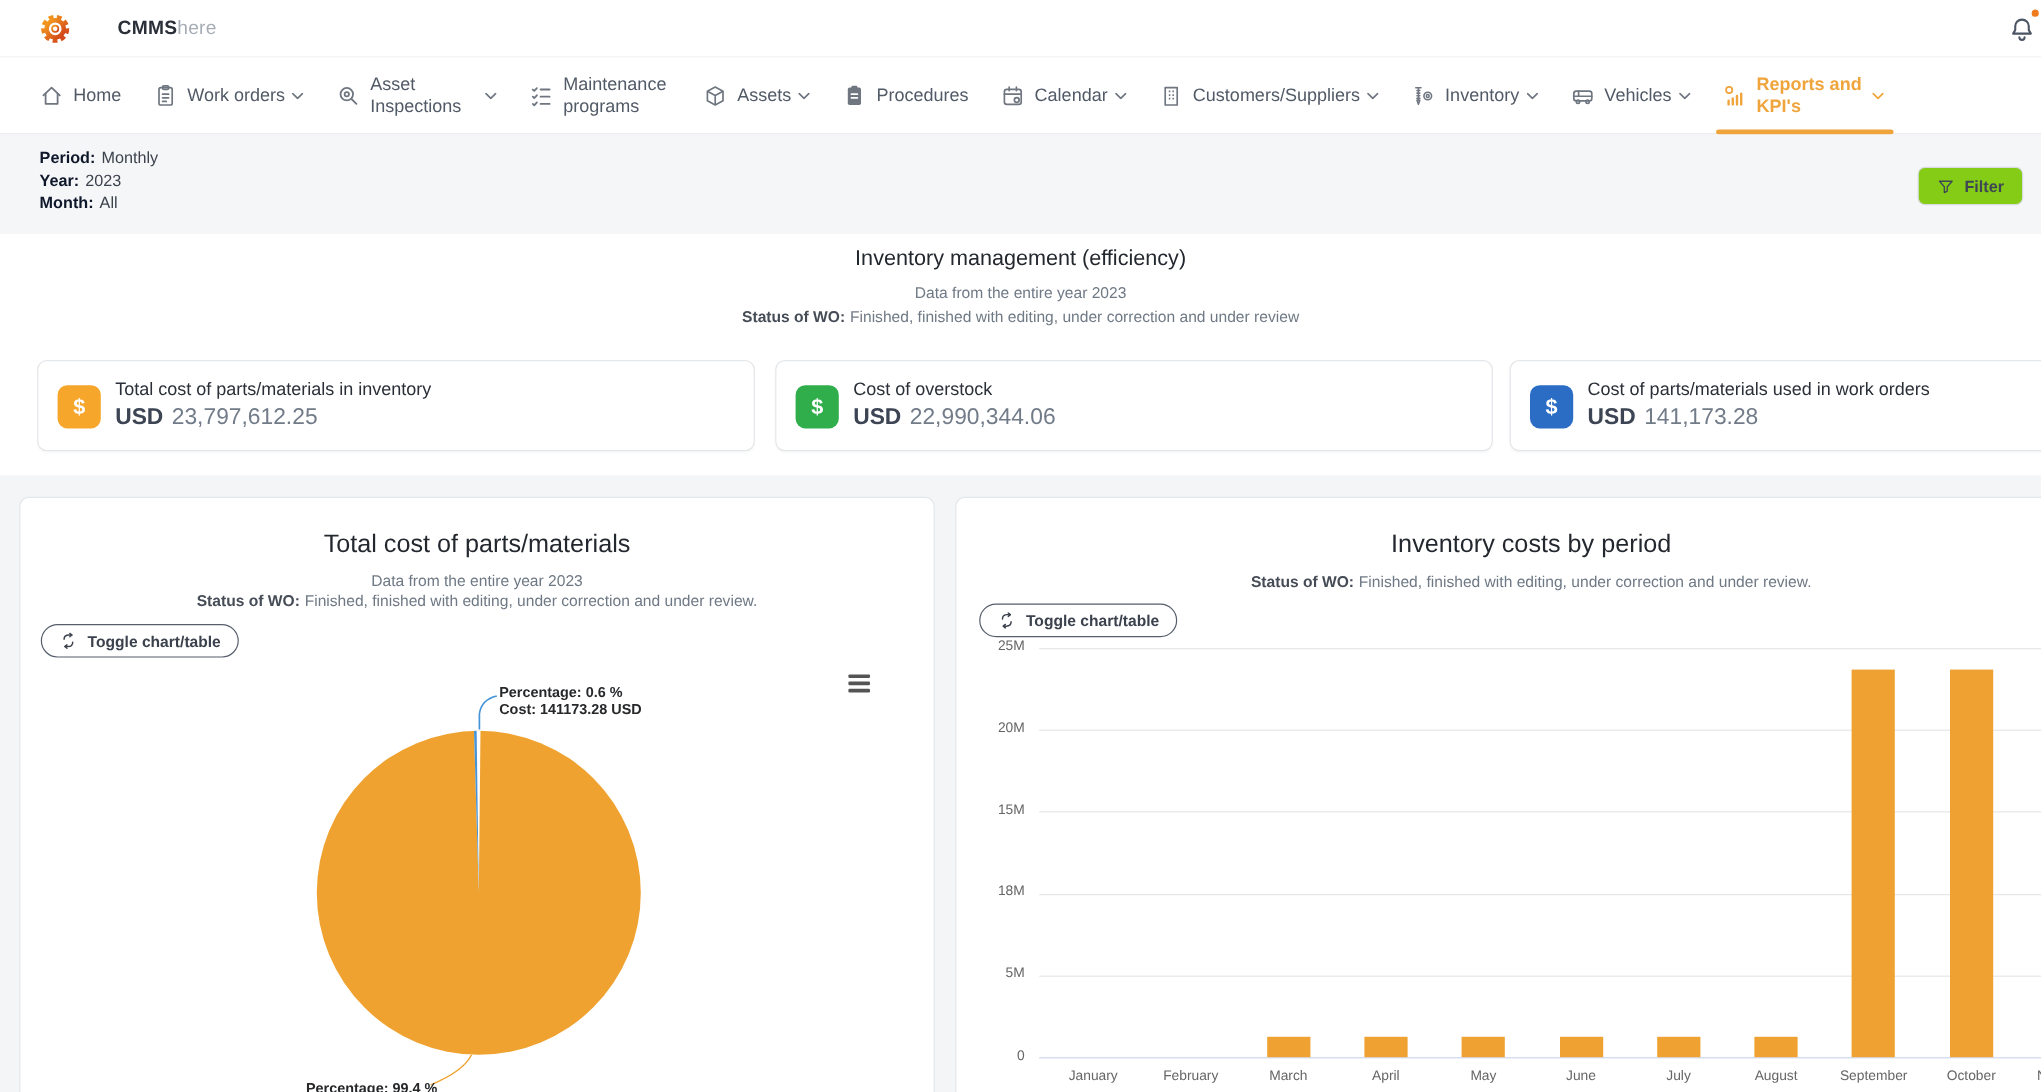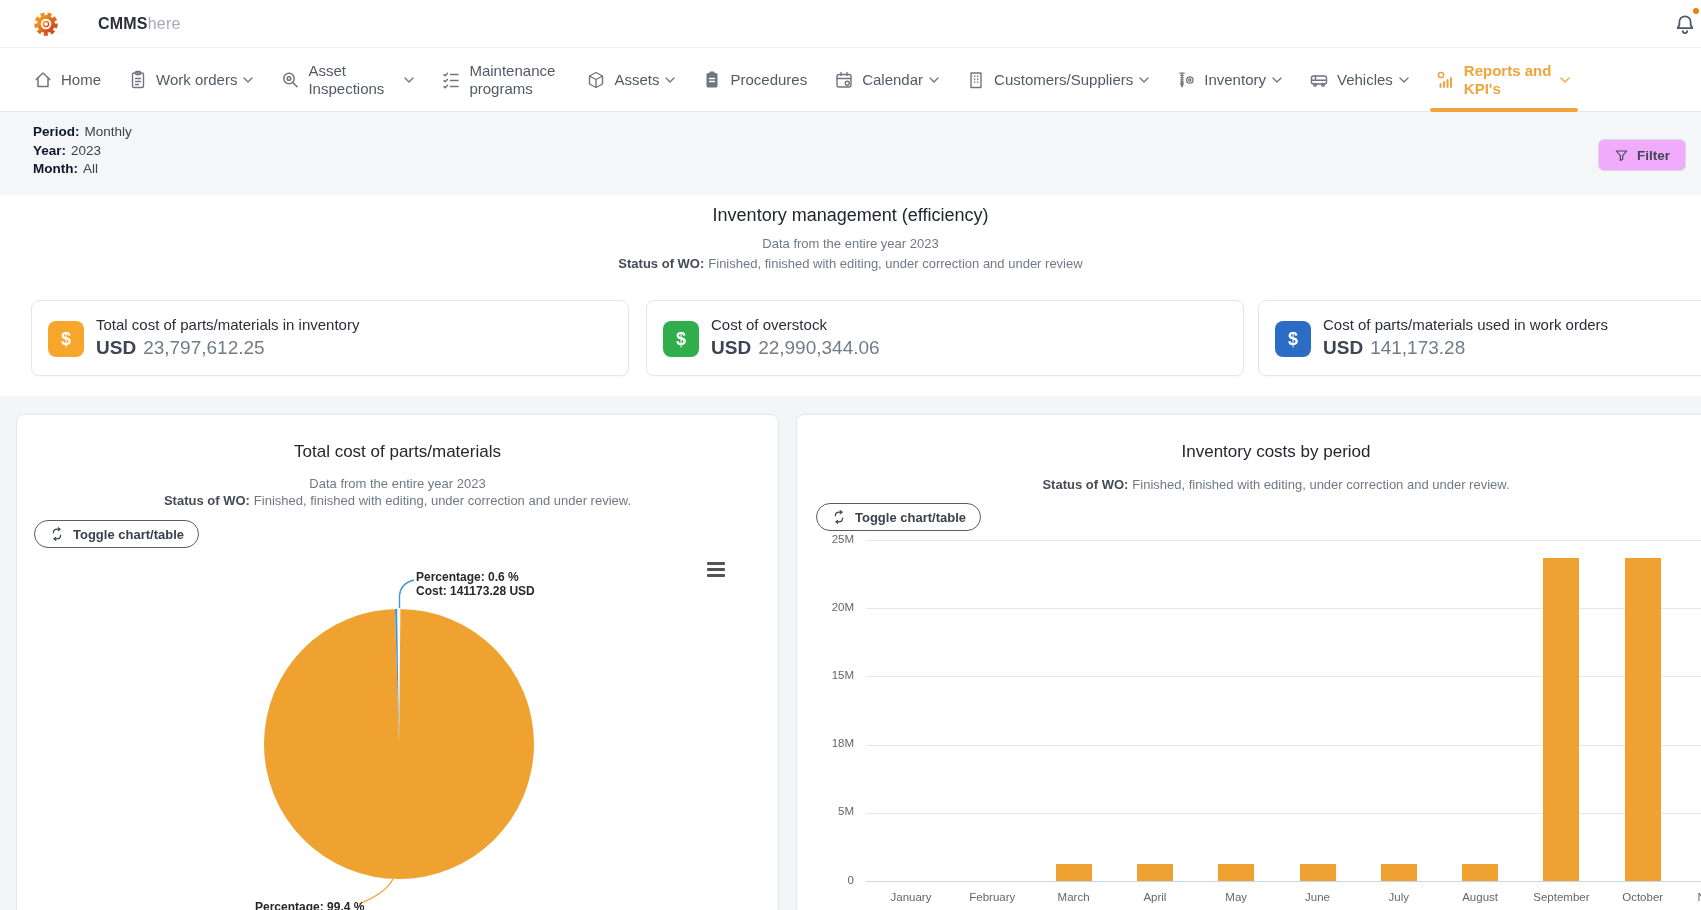--- a/index.html
+++ b/index.html
@@ -26,21 +26,21 @@
   .nav-item.wrap .nlabel { display:inline-block; width:90px; white-space:normal; line-height:18px; }
   .nav-item.active { color:#f0a43c; font-weight:600; }
   .nav-item.active .nicon, .nav-item.active .chev { color:#f0a43c; }
   .nav-item.active::after { content:""; position:absolute; left:-6px; right:-8px; bottom:-1px; height:4px; background:#f0a43c; border-radius:2px; }
 
   
   .filter-strip { position:absolute; left:0; top:112px; width:1701px; height:83px; background:#f5f6f8; }
   .frows { position:absolute; left:33px; top:11px; }
   .frow { font-size:13.5px; line-height:18.5px; color:#3c434d; }
   .frow .flabel { font-weight:700; color:#0f172a; margin-right:5px; }
-  .filter-btn { position:absolute; right:15px; top:27px; height:32px; display:inline-flex; align-items:center; gap:8px; padding:0 15px; background:#f0abfc; border:1px solid #d8dbe0; border-radius:6px; font-family:inherit; font-size:13.5px; font-weight:600; color:#3f4754; cursor:pointer; }
+  .filter-btn { position:absolute; right:15px; top:27px; height:32px; display:inline-flex; align-items:center; gap:8px; padding:0 15px; background:#84cc16; border:1px solid #d8dbe0; border-radius:6px; font-family:inherit; font-size:13.5px; font-weight:600; color:#3f4754; cursor:pointer; }
   .filter-btn svg { width:15px; height:15px; }
 
   
   .header { position:absolute; left:0; top:195px; width:1701px; height:201px; background:#fff; text-align:center; }
   .header-title { margin-top:10px; font-size:18px; font-weight:500; color:#23272e; }
   .header-sub { margin-top:10px; font-size:13px; color:#707a86; }
   .header-status { margin-top:5px; font-size:13px; color:#707a86; }
   .slabel { font-weight:700; color:#454c56; margin-right:4px; }
 
   
@@ -48,21 +48,21 @@
   .kpi-icon { position:absolute; left:16px; top:20px; width:36px; height:36px; border-radius:8px; color:#fff; font-size:18px; font-weight:600; display:flex; align-items:center; justify-content:center; }
   .kpi-title { position:absolute; left:64px; top:15px; font-size:15px; color:#2a2f38; }
   .kpi-value { position:absolute; left:64px; top:36px; font-size:19px; }
   .kpi-value .usd { font-weight:700; color:#3d4554; }
   .kpi-value .num { color:#727c89; margin-left:7px; }
 
   
   .panel { position:absolute; top:414px; height:520px; background:#fff; border:1px solid #e4e7ea; border-radius:8px; overflow:hidden; }
   .panel-left { left:16px; width:763px; }
   .panel-right { left:796px; width:960px; }
-  .panel-title { position:absolute; left:0; right:0; top:27px; text-align:center; font-size:17px; font-weight:500; color:#23272e; }
+  .panel-title { position:absolute; left:0; right:0; top:27px; text-align:center; font-size:21px; font-weight:500; color:#23272e; }
   .panel-sub, .panel-status { position:absolute; left:0; right:0; text-align:center; font-size:13px; color:#6f7985; }
   .toggle-btn { position:absolute; display:inline-flex; align-items:center; gap:8px; height:28px; padding:0 14px; background:#fff; border:1.6px solid #565e6b; border-radius:15px; font-family:inherit; font-size:13px; font-weight:600; color:#3b424d; cursor:pointer; }
   .toggle-btn svg { width:16px; height:16px; }
   .hamburger { position:absolute; left:690px; top:147px; width:18px; height:15px; cursor:pointer; display:flex; flex-direction:column; justify-content:space-between; }
   .hamburger i { display:block; height:2.6px; background:#545454; border-radius:1px; }
 
   
   .pie-svg { position:absolute; left:0; top:0; }
   .pie-label { position:absolute; font-size:12px; font-weight:600; color:#26282a; line-height:13.5px; white-space:nowrap; }
 

